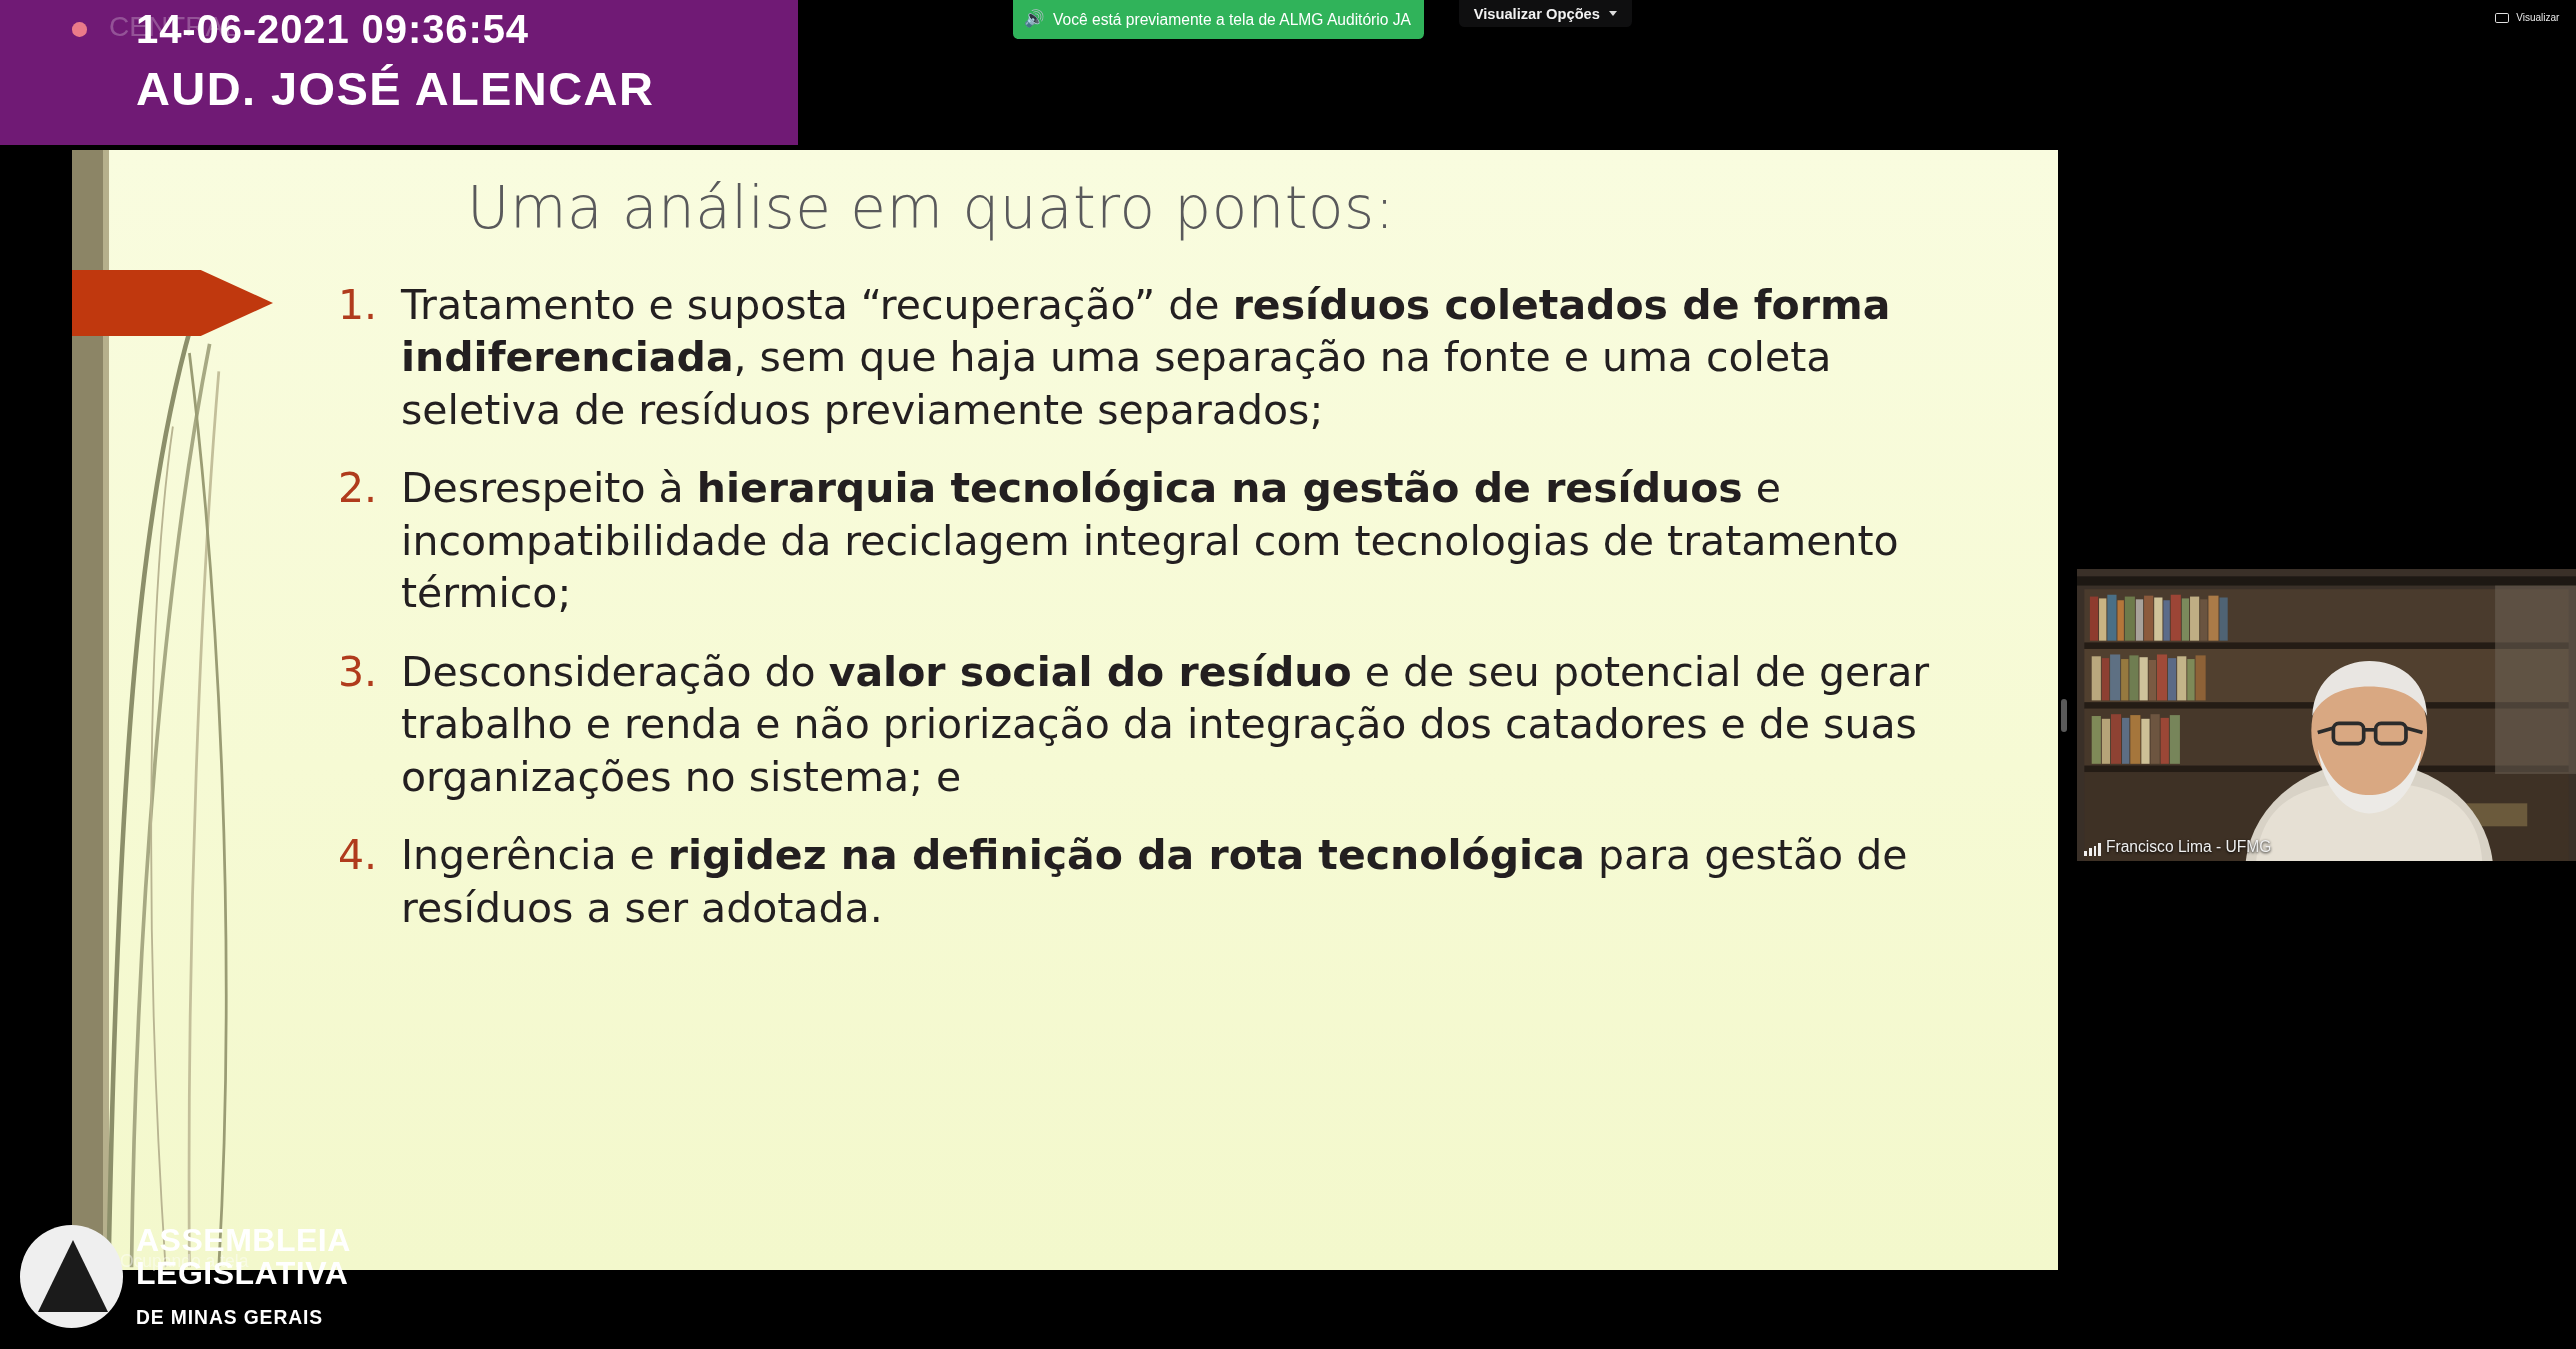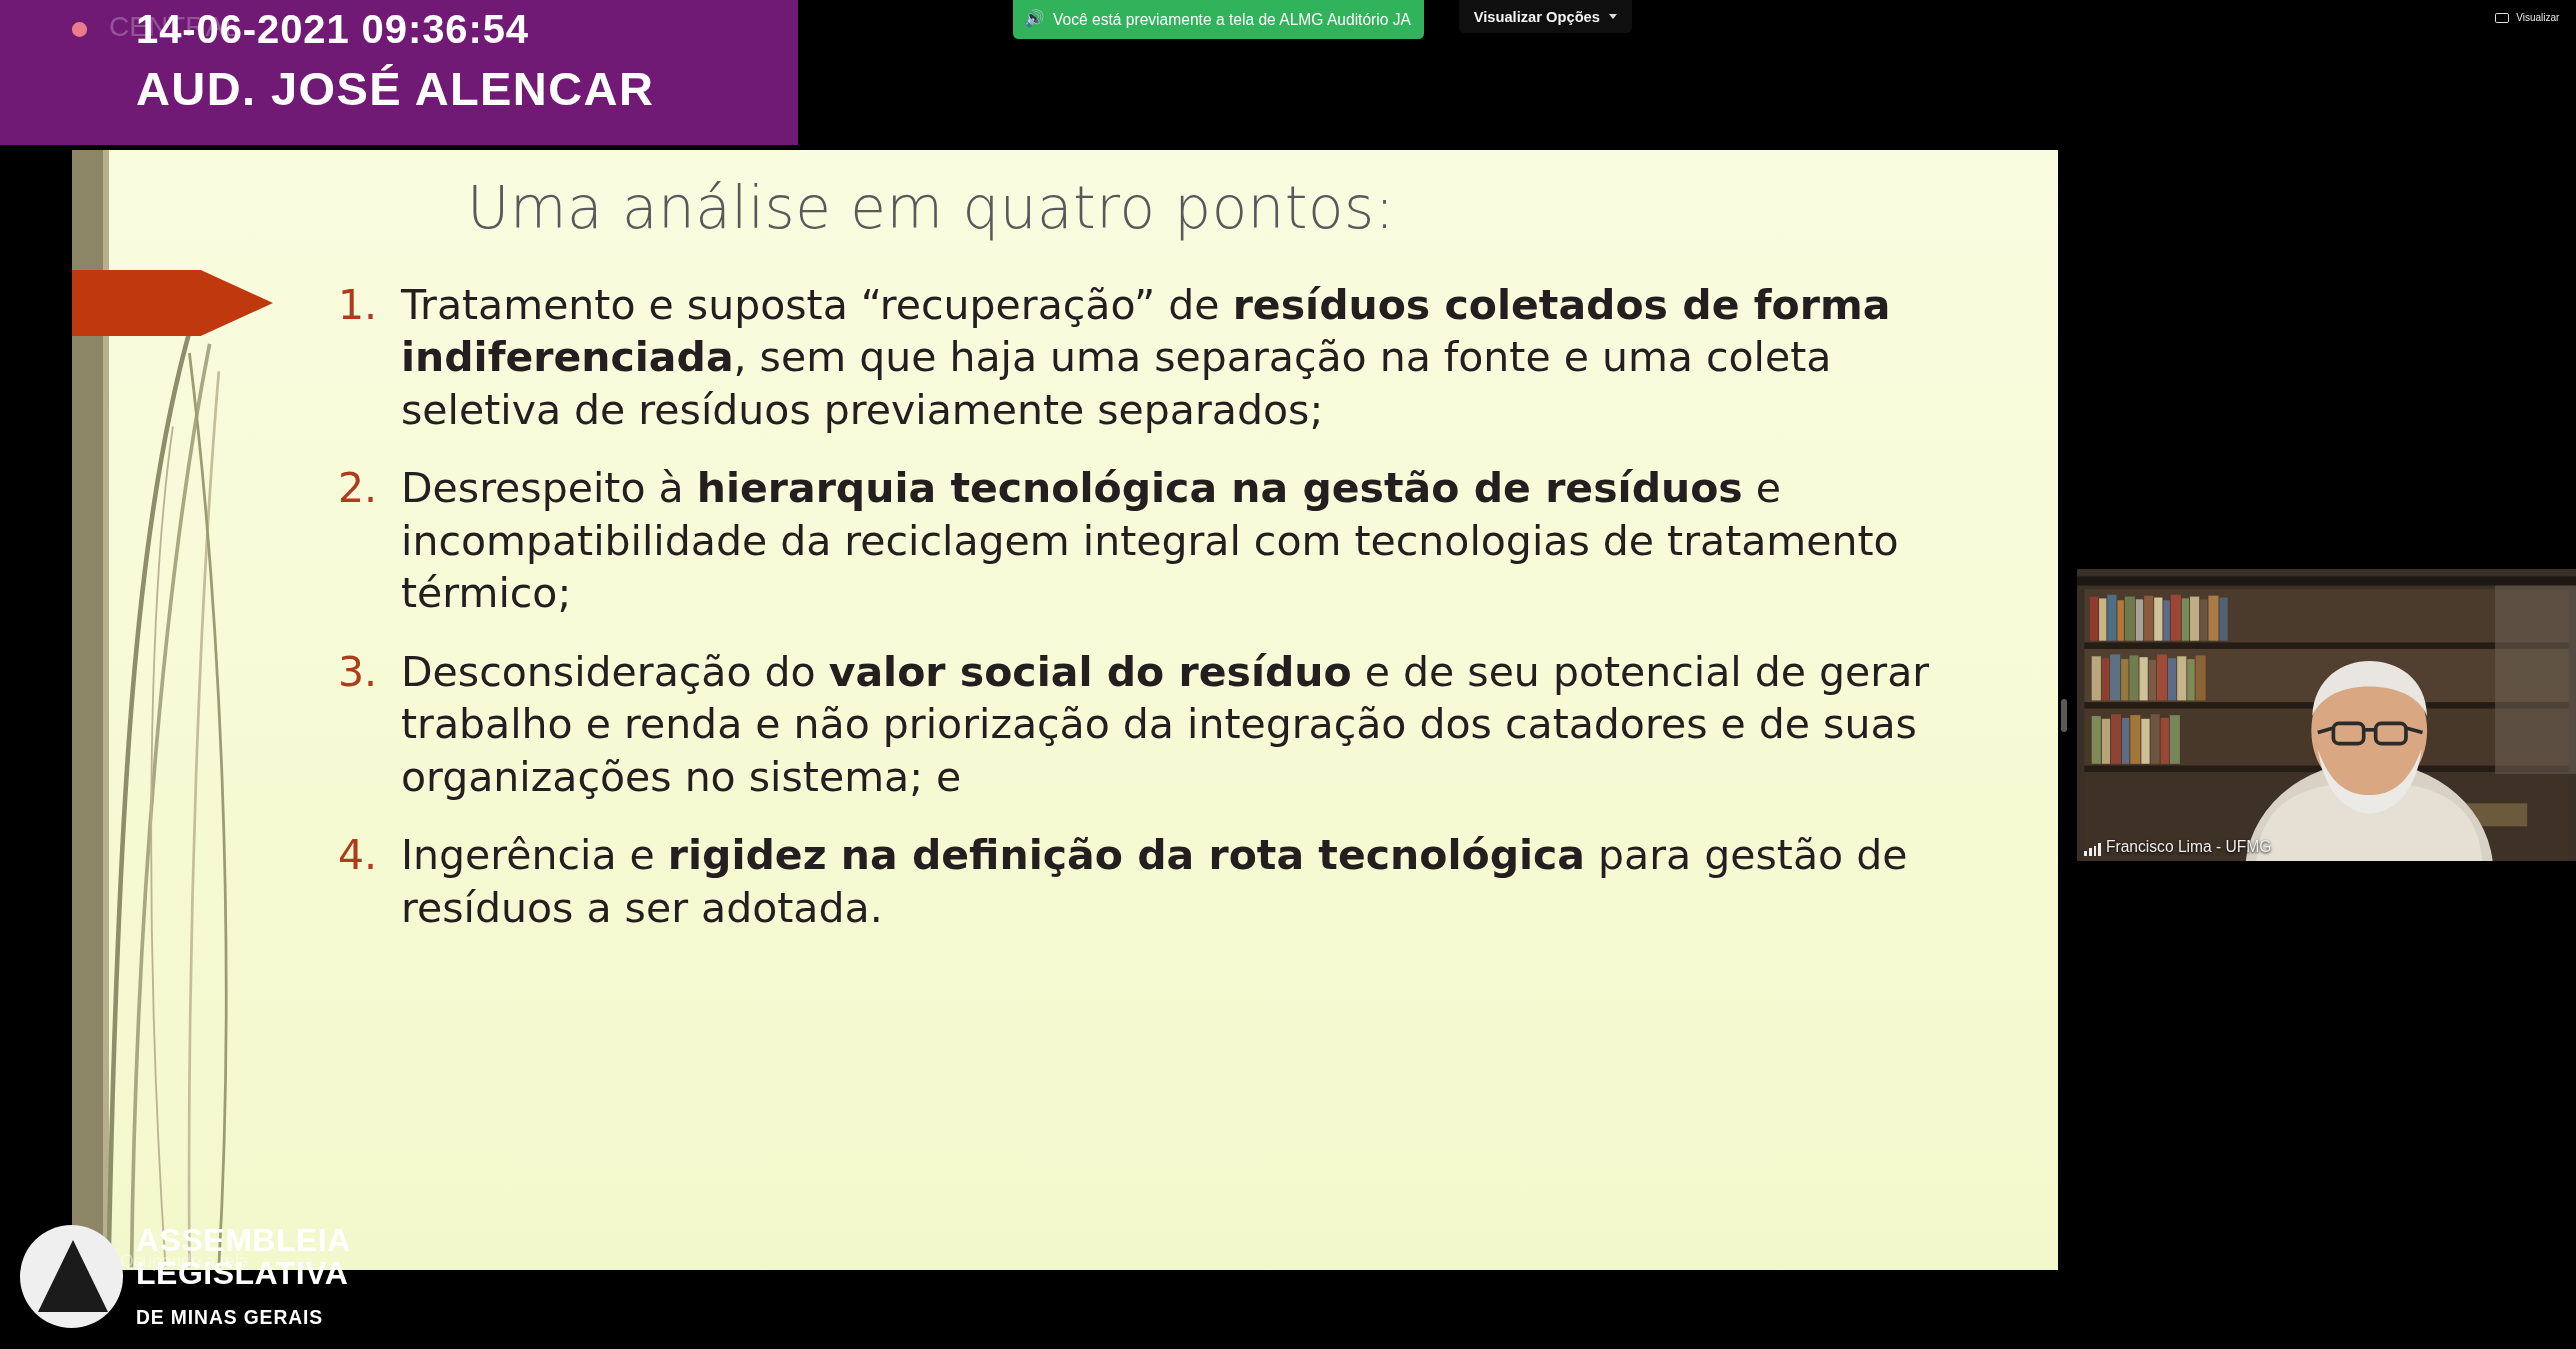--- a/index.html
+++ b/index.html
@@ -39,21 +39,21 @@
   }
   .share-notice .spk {
     font-size: 16.6px;
     line-height: 1;
     display: inline-block;
   }
   .share-opts {
     position: absolute;
     top: 0px;
     left: 1459px;
-    height: 33px;
+    height: 27px;
     display: flex;
     align-items: center;
     gap: 9.2px;
     background: #0f0f10;
     color: #f2f2f2;
     font-size: 14.7px;
     font-weight: bold;
     padding: 0 14.7px;
     border-radius: 0 0 5.5px 5.5px;
     white-space: nowrap;

